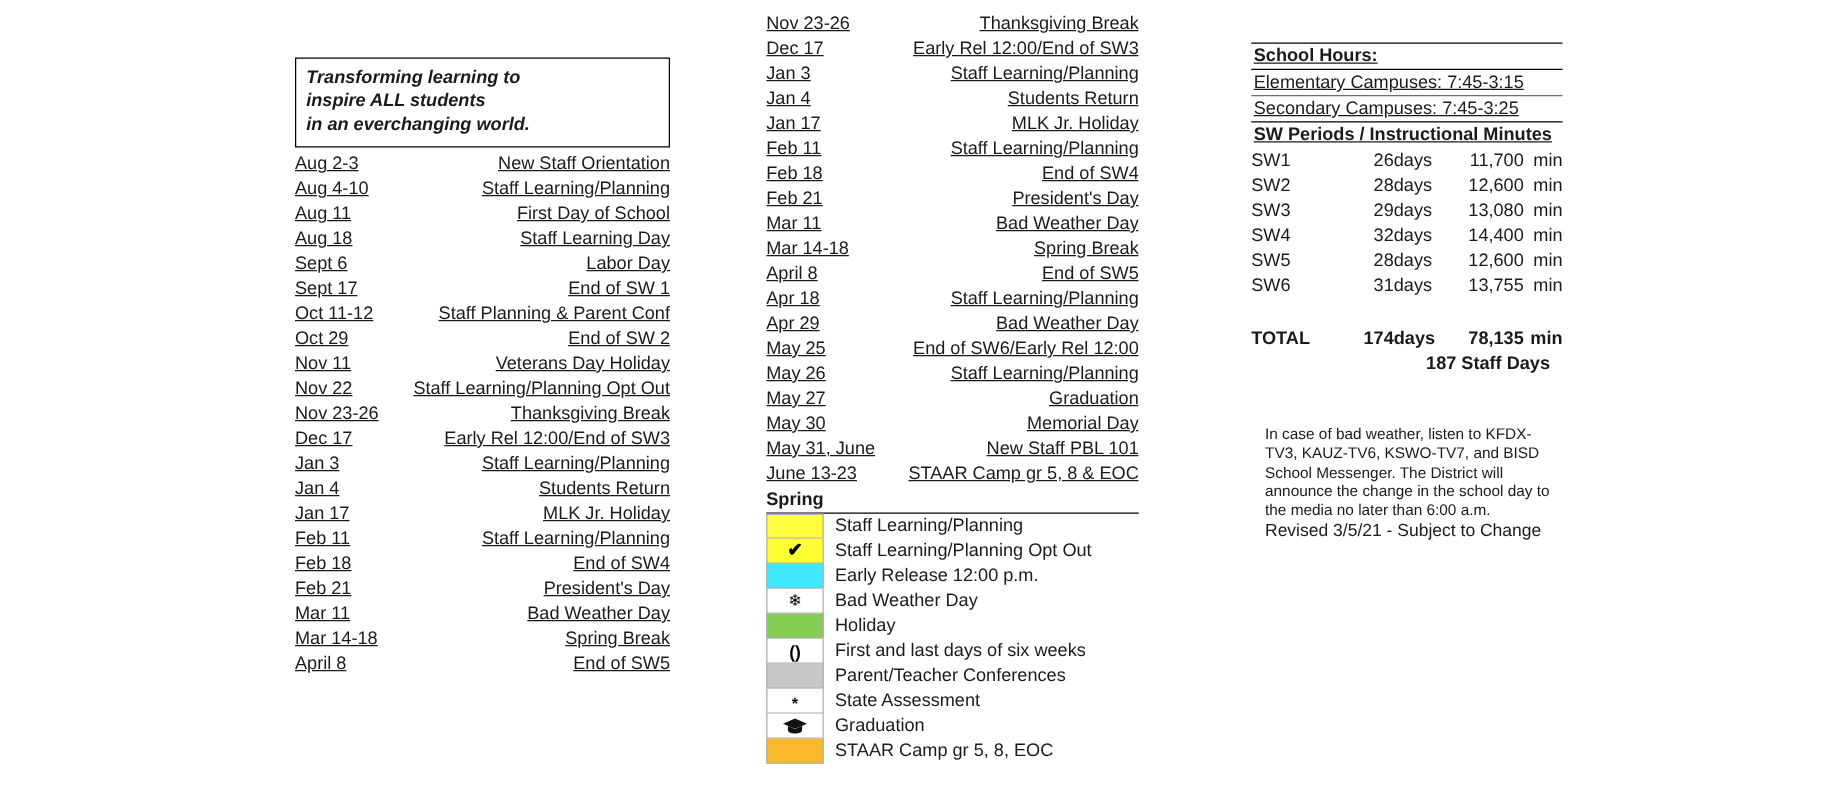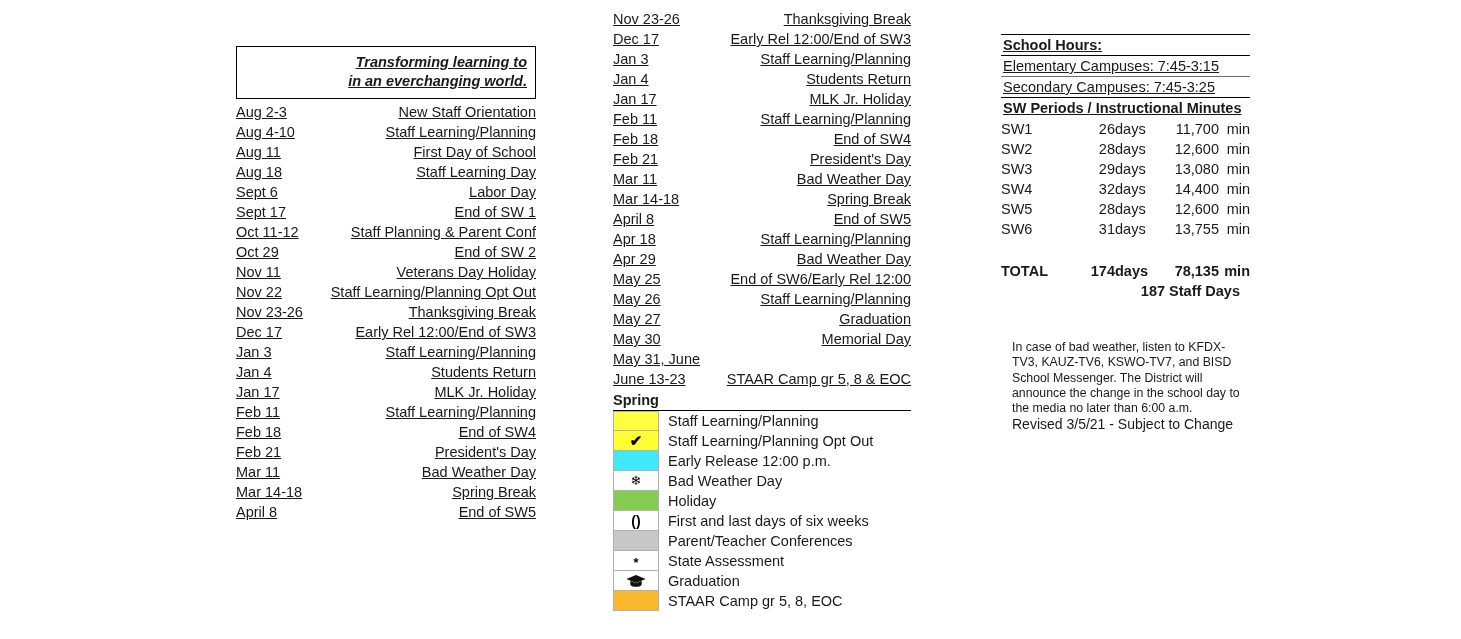--- a/index.html
+++ b/index.html
@@ -20,22 +20,21 @@
   #left-column {
     position: absolute;
     left: 236px;
     top: 46px;
     width: 300px;
   }
   .mission-box {
     border: 1.5px solid #000;
     box-sizing: border-box;
     padding: 6px 8px 7px 8px;
-    text-align: right;
-    text-decoration: underline;
+    text-align: left;
   }
   .mission-line {
     font-size: 14.5px;
     font-weight: bold;
     font-style: italic;
     line-height: 19px;
     white-space: nowrap;
   }
   .date-list { margin-top: 3px; }
   .date-row {
@@ -185,20 +184,21 @@
     font-size: 14px;
     line-height: 18px;
   }
 </style>
 </head>
 <body>
 
 <div id="left-column">
   <div class="mission-box">
     <div class="mission-line">Transforming learning to</div>
+    <div class="mission-line">inspire ALL students</div>
     <div class="mission-line">in an everchanging world.</div>
   </div>
   <div class="date-list" id="left-date-list">
       <div class="date-row">
         <span class="d">Aug 2-3</span>
         <span class="e">New Staff Orientation</span>
       </div>
       <div class="date-row">
         <span class="d">Aug 4-10</span>
         <span class="e">Staff Learning/Planning</span>
@@ -347,20 +347,21 @@
       <div class="date-row">
         <span class="d">May 27</span>
         <span class="e">Graduation</span>
       </div>
       <div class="date-row">
         <span class="d">May 30</span>
         <span class="e">Memorial Day</span>
       </div>
       <div class="date-row">
         <span class="d">May 31, June</span>
+        <span class="e">New Staff PBL 101</span>
       </div>
       <div class="date-row">
         <span class="d">June 13-23</span>
         <span class="e">STAAR Camp gr 5, 8 &amp; EOC</span>
       </div>
     </div>
   <div class="legend-title">Spring</div>
   <div id="legend-list">
       <div class="legend-row">
         <div class="legend-swatch" style="background: rgb(255, 255, 64); border-top: 1px solid rgb(176, 176, 176);"></div>

